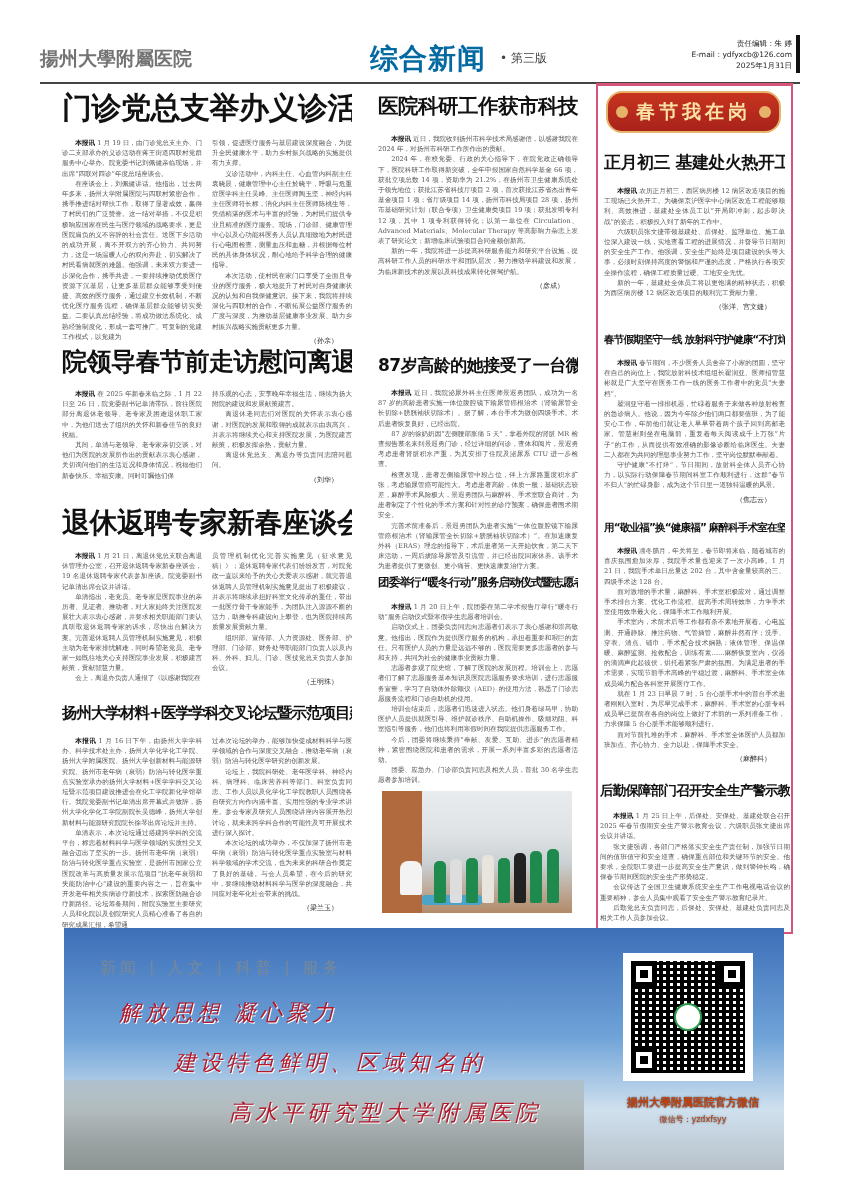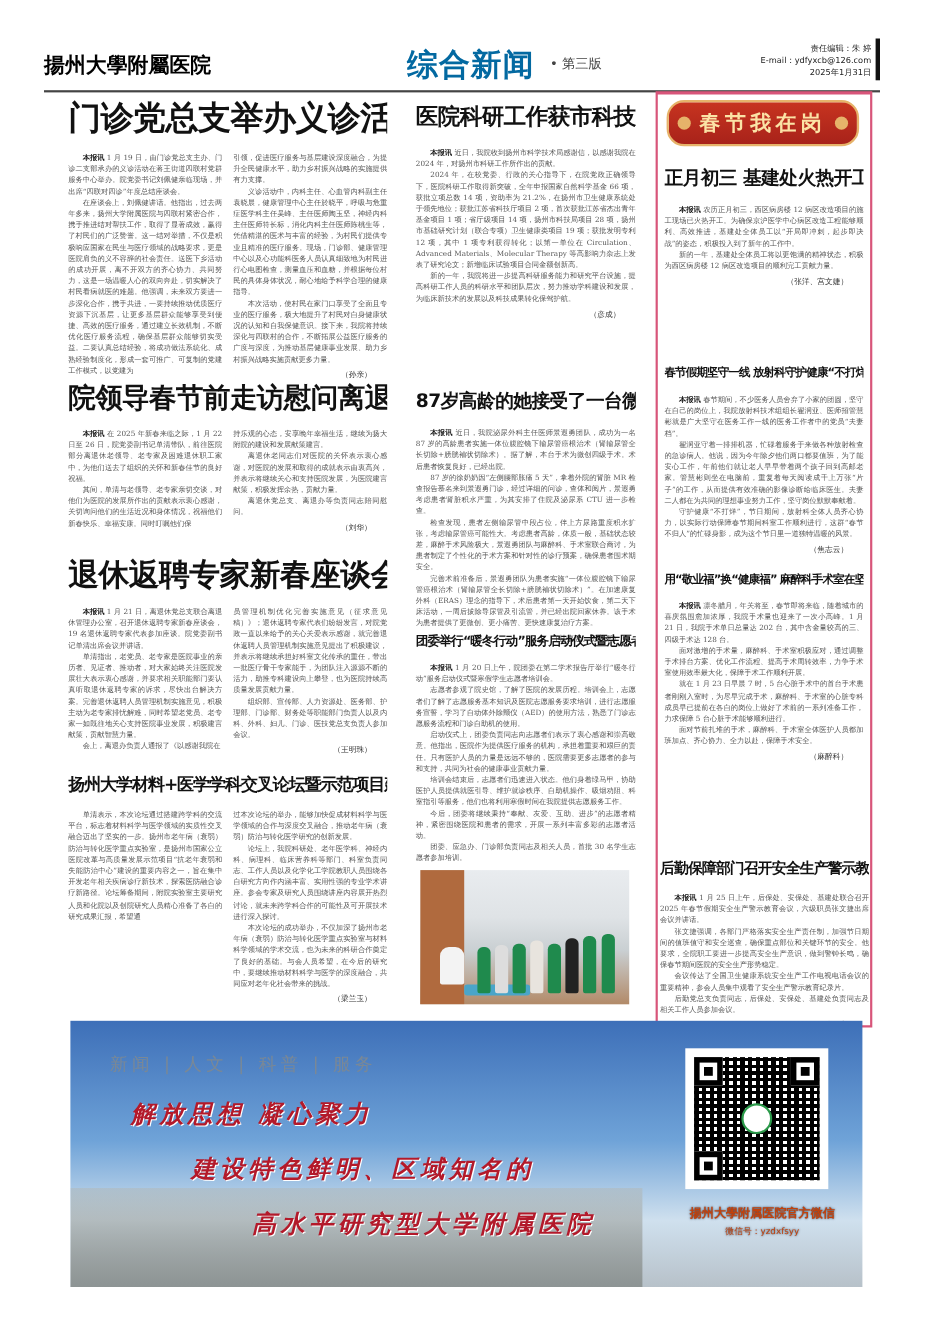--- a/index.html
+++ b/index.html
@@ -1,20 +1,20 @@
 <!DOCTYPE html>
 <html><head>
 <meta charset="utf-8">
 <style>
   * { box-sizing: border-box; margin: 0; padding: 0; }
   html, body { width: 850px; height: 1202px; background: #ffffff; overflow: hidden; }
   body { position: relative; font-family: "DejaVu Serif", "Liberation Serif", serif; color: #333; }
 
   .masthead { position: absolute; left: 40px; top: 30px; width: 760px; height: 50px; }
-  .masthead .logo { position: absolute; left: 0; top: 16px; font-family: "DejaVu Serif", serif; font-size: 19px; color: #000000; font-weight: bold; letter-spacing: 0px; }
+  .masthead .logo { position: absolute; left: 0; top: 16px; font-family: "DejaVu Serif", serif; font-size: 19px; color: #737373; font-weight: bold; letter-spacing: 0px; }
   .masthead .section { position: absolute; left: 330px; top: 10px; font-family: "DejaVu Sans", sans-serif; font-size: 28px; font-weight: bold; color: #0369a1; letter-spacing: 1px; }
   .masthead .edition { position: absolute; left: 460px; top: 20px; font-family: "DejaVu Sans", sans-serif; font-size: 12px; color: #444; }
   .masthead .meta { position: absolute; right: 8px; top: 8px; text-align: right; font-size: 7.5px; line-height: 11px; color: #222; font-family: "DejaVu Sans", sans-serif; }
   .masthead .bar { position: absolute; right: 0; top: 5px; width: 4px; height: 38px; background: #111; }
   .rule { position: absolute; left: 40px; top: 82px; width: 760px; height: 2px; background: #444; }
 
   .headline { font-family: "DejaVu Sans", sans-serif; font-weight: bold; color: #111; text-align: center; white-space: nowrap; overflow: hidden; letter-spacing: -0.5px; }
   .body { font-size: 6.6px; line-height: 10.2px; color: #555; text-align: justify; }
   .body p { text-indent: 2em; }
   .body .lead { color: #111; font-weight: bold; }
@@ -24,21 +24,21 @@
 
   .art { position: absolute; }
 
   .sidebar { position: absolute; left: 596px; top: 83px; width: 197px; height: 851px; border: 2px solid #d8557a; border-top: 3px solid #d8557a; }
   .banner { position: absolute; left: 8px; top: 5px; width: 175px; height: 42px; background: linear-gradient(#c73420, #a8221a); border: 2px solid #e6b36a; border-radius: 16px; display: flex; align-items: center; justify-content: center; }
   .banner span { font-family: "DejaVu Serif", serif; font-size: 19px; color: #fbe3a6; letter-spacing: 4px; font-weight: bold; }
   .banner .orn { position: absolute; width: 12px; height: 12px; border-radius: 50%; background: #e6b36a; top: 13px; }
 
   .footer-ad { position: absolute; left: 64px; top: 928px; width: 720px; height: 242px; background: linear-gradient(180deg, #3d6fb8 0%, #6fa3d8 45%, #cfe0ee 75%, #b7c1c9 100%); overflow: hidden; }
   .footer-ad .nav { position: absolute; left: 36px; top: 30px; font-family: "DejaVu Sans", sans-serif; font-size: 16px; color: #7a8896; letter-spacing: 4px; }
-  .footer-ad .slogan { position: absolute; font-family: "DejaVu Serif", serif; font-weight: bold; font-style: italic; color: #b3192a; font-size: 22px; letter-spacing: 4px; text-shadow: 1px 1px 0 #fff; }
+  .footer-ad .slogan { position: absolute; font-family: "DejaVu Serif", serif; font-weight: normal; font-style: italic; color: #b3192a; font-size: 22px; letter-spacing: 4px; text-shadow: 1px 1px 0 #fff; }
   .footer-ad .city { position: absolute; left: 0; bottom: 0; width: 520px; height: 90px; background: linear-gradient(180deg, rgba(180,180,170,0.4), #8d9494); }
   .qr-box { position: absolute; left: 623px; top: 953px; width: 130px; height: 128px; background: #fff; padding: 8px; }
   .qr { width: 114px; height: 112px; background:
       repeating-linear-gradient(90deg, #000 0 4px, #fff 4px 7px),
       repeating-linear-gradient(0deg, #000 0 3px, #fff 3px 6px);
       background-blend-mode: multiply; position: relative; }
   .qr .finder { position: absolute; width: 26px; height: 26px; border: 5px solid #000; background: #fff; }
   .qr .finder::after { content: ""; position: absolute; left: 4px; top: 4px; width: 8px; height: 8px; background: #000; }
   .qr .center { position: absolute; left: 43px; top: 42px; width: 28px; height: 28px; border-radius: 50%; background: #fff; border: 2px solid #2b9a4a; }
   .wechat { position: absolute; left: 613px; top: 1095px; width: 160px; text-align: center; color: #c2410c; font-family: "DejaVu Sans", sans-serif; }
@@ -112,20 +112,21 @@
       <p>组织部、宣传部、人力资源处、医务部、护理部、门诊部、财务处等职能部门负责人以及内科、外科、妇儿、门诊、医技党总支负责人参加会议。</p>
       <div class="byline">（王明珠）</div>
     </div>
   </div>
 </div>
 
 <div class="art" style="left:62px; top:700px; width:290px;">
   <div class="headline" style="font-size:15.5px; line-height:26px; letter-spacing:-1px;">扬州大学材料+医学学科交叉论坛暨示范项目建设推进会成功举办</div>
   <div class="cols2 body" style="margin-top:10px;">
     <div>
+      <p><span class="lead">本报讯</span> <span>1 月 16 日下午，由扬州大学学科办、科学技术处主办，扬州大学化学化工学院、扬州大学附属医院、扬州大学创新材料与能源研究院、扬州市老年病（衰弱）防治与转化医学重点实验室承办的扬州大学材料+医学学科交叉论坛暨示范项目建设推进会在化工学院新化学馆举行。我院党委副书记单清出席开幕式并致辞，扬州大学化学化工学院副院长吴德峰，扬州大学创新材料与能源研究院院长徐琴出席论坛并主持。</span></p>
       <p>单清表示，本次论坛通过搭建跨学科的交流平台，标志着材料科学与医学领域的实质性交叉融合迈出了坚实的一步。扬州市老年病（衰弱）防治与转化医学重点实验室，是扬州市国家公立医院改革与高质量发展示范项目“抗老年衰弱和失能防治中心”建设的重要内容之一，旨在集中开发老年相关疾病诊疗新技术，探索医防融合诊疗新路径。论坛筹备期间，附院实验室主要研究人员和化院以及创院研究人员精心准备了各自的研究成果汇报，希望通</p>
     </div>
     <div>
       <p style="text-indent:0">过本次论坛的举办，能够加快促成材料科学与医学领域的合作与深度交叉融合，推动老年病（衰弱）防治与转化医学研究的创新发展。</p>
       <p>论坛上，我院科研处、老年医学科、神经内科、病理科、临床营养科等部门、科室负责同志、工作人员以及化学化工学院教职人员围绕各自研究方向作内涵丰富、实用性强的专业学术讲座。参会专家及研究人员围绕讲座内容展开热烈讨论，就未来跨学科合作的可能性及可开展技术进行深入探讨。</p>
       <p>本次论坛的成功举办，不仅加深了扬州市老年病（衰弱）防治与转化医学重点实验室与材料科学领域的学术交流，也为未来的科研合作奠定了良好的基础。与会人员希望，在今后的研究中，要继续推动材料科学与医学的深度融合，共同应对老年化社会带来的挑战。</p>
       <div class="byline">（梁兰玉）</div>
     </div>
   </div>
 </div>
@@ -148,22 +149,22 @@
     <p>检查发现，患者左侧输尿管中段占位，伴上方尿路重度积水扩张，考虑输尿管癌可能性大。考虑患者高龄，体质一般，基础状态较差，麻醉手术风险极大，景遐勇团队与麻醉科、手术室联合商讨，为患者制定了个性化的手术方案和针对性的诊疗预案，确保患者围术期安全。</p>
     <p>完善术前准备后，景遐勇团队为患者实施“一体位腹腔镜下输尿管癌根治术（肾输尿管全长切除+膀胱袖状切除术）”。在加速康复外科（ERAS）理念的指导下，术后患者第一天开始饮食，第二天下床活动，一周后拔除导尿管及引流管，并已经出院回家休养。该手术为患者提供了更微创、更小痛苦、更快速康复治疗方案。</p>
     <div class="byline">（甘嘉强、贺兴军）</div>
   </div>
 </div>
 
 <div class="art" style="left:378px; top:568px; width:200px;">
   <div class="headline" style="font-size:11.5px; line-height:28px; letter-spacing:-0.8px;">团委举行“暖冬行动”服务启动仪式暨志愿者培训会</div>
   <div class="body" style="margin-top:6px;">
     <p><span class="lead">本报讯</span> <span>1 月 20 日上午，院团委在第二学术报告厅举行“暖冬行动”服务启动仪式暨寒假学生志愿者培训会。</span></p>
+    <p>启动仪式上，团委负责同志向志愿者们表示了衷心感谢和崇高敬意。他指出，医院作为提供医疗服务的机构，承担着重要和艰巨的责任。只有医护人员的力量是远远不够的，医院需要更多志愿者的参与和支持，共同为社会的健康事业贡献力量。</p>
     <p>志愿者参观了院史馆，了解了医院的发展历程。培训会上，志愿者们了解了志愿服务基本知识及医院志愿服务要求培训，进行志愿服务宣誓，学习了自动体外除颤仪（AED）的使用方法，熟悉了门诊志愿服务流程和门诊自助机的使用。</p>
-    <p>启动仪式上，团委负责同志向志愿者们表示了衷心感谢和崇高敬意。他指出，医院作为提供医疗服务的机构，承担着重要和艰巨的责任。只有医护人员的力量是远远不够的，医院需要更多志愿者的参与和支持，共同为社会的健康事业贡献力量。</p>
     <p>培训会结束后，志愿者们迅速进入状态。他们身着绿马甲，协助医护人员提供就医引导、维护就诊秩序、自助机操作、吸烟劝阻、科室指引等服务，他们也将利用寒假时间在我院提供志愿服务工作。</p>
     <p>今后，团委将继续秉持“奉献、友爱、互助、进步”的志愿者精神，紧密围绕医院和患者的需求，开展一系列丰富多彩的志愿者活动。</p>
     <p>团委、应急办、门诊部负责同志及相关人员，首批 30 名学生志愿者参加培训。</p>
     <div class="byline">（李小莉）</div>
   </div>
 </div>
 
 <div class="photo">
   <div class="wall"></div>
   <div class="doctor"></div>
@@ -193,40 +194,42 @@
   <div class="banner">
     <div class="orn" style="left:8px;"></div>
     <span>春节我在岗</span>
     <div class="orn" style="right:8px;"></div>
   </div>
 
   <div style="position:absolute; left:6px; top:60px; width:181px;">
     <div class="headline" style="font-size:17px; line-height:32px;">正月初三 基建处火热开工</div>
     <div class="body" style="margin-top:8px;">
       <p><span class="lead">本报讯</span> <span>农历正月初三，西区病房楼 12 病区改造项目的施工现场已火热开工。为确保京沪医学中心病区改造工程能够顺利、高效推进，基建处全体员工以“开局即冲刺，起步即决战”的姿态，积极投入到了新年的工作中。</span></p>
+      <p>六级职员张文捷带领基建处、后保处、监理单位、施工单位深入建设一线，实地查看工程的进展情况，并督导节日期间的安全生产工作。他强调，安全生产始终是项目建设的头等大事，必须时刻保持高度的警惕和严谨的态度，严格执行各项安全操作流程，确保工程质量过硬、工地安全无忧。</p>
       <p>新的一年，基建处全体员工将以更饱满的精神状态，积极为西区病房楼 12 病区改造项目的顺利完工贡献力量。</p>
       <div class="byline">（张洋、宫文婕）</div>
     </div>
   </div>
 
   <div style="position:absolute; left:6px; top:240px; width:181px;">
     <div class="headline" style="font-size:10.5px; line-height:26px; letter-spacing:-0.8px;">春节假期坚守一线 放射科守护健康“不打烊”</div>
     <div class="body" style="margin-top:6px;">
       <p><span class="lead">本报讯</span> <span>春节期间，不少医务人员舍弃了小家的团圆，坚守在自己的岗位上，我院放射科技术组组长翟润亚、医师招管慧彬就是广大坚守在医务工作一线的医务工作者中的党员“夫妻档”。</span></p>
       <p>翟润亚守着一排排机器，忙碌着服务于来做各种放射检查的急诊病人。他说，因为今年除夕他们两口都要值班，为了能安心工作，年前他们就让老人早早带着两个孩子回到高邮老家。管慧彬则坐在电脑前，重复着每天阅读成千上万张“片子”的工作，从而提供有效准确的影像诊断给临床医生。夫妻二人都在为共同的理想事业努力工作，坚守岗位默默奉献着。</p>
       <p>守护健康“不打烊”，节日期间，放射科全体人员齐心协力，以实际行动保障春节期间科室工作顺利进行，这群“春节不归人”的忙碌身影，成为这个节日里一道独特温暖的风景。</p>
       <div class="byline">（焦志云）</div>
     </div>
   </div>
 
   <div style="position:absolute; left:6px; top:428px; width:181px;">
     <div class="headline" style="font-size:10.5px; line-height:26px; letter-spacing:-0.8px;">用“敬业福”换“健康福” 麻醉科手术室在坚守</div>
     <div class="body" style="margin-top:6px;">
       <p><span class="lead">本报讯</span> <span>凛冬腊月，年关将至，春节即将来临，随着城市的喜庆氛围愈加浓厚，我院手术量也迎来了一次小高峰。1 月 21 日，我院手术单日总量达 202 台，其中含金量较高的三、四级手术达 128 台。</span></p>
       <p>面对激增的手术量，麻醉科、手术室积极应对，通过调整手术排台方案、优化工作流程、提高手术周转效率，力争手术室使用效率最大化，保障手术工作顺利开展。</p>
+      <p>手术室内，术前术后等工作都有条不紊地开展着。心电监测、开通静脉、推注药物、气管插管，麻醉井然有序；洗手、穿衣、清点、铺巾，手术配合技术娴熟；液体管理、保温保暖、麻醉监测、抢救配合，训练有素……麻醉恢复室内，仪器的滴滴声此起彼伏，烘托着紧张严肃的氛围。为满足患者的手术需要，实现节前手术高峰的平稳过渡，麻醉科、手术室全体成员竭力配合各科室开展医疗工作。</p>
       <p>就在 1 月 23 日早晨 7 时，5 台心脏手术中的首台手术患者刚刚入室时，为尽早完成手术，麻醉科、手术室的心脏专科成员早已提前在各自的岗位上做好了术前的一系列准备工作，力求保障 5 台心脏手术能够顺利进行。</p>
       <p>面对节前扎堆的手术，麻醉科、手术室全体医护人员都加班加点、齐心协力、全力以赴，保障手术安全。</p>
       <div class="byline">（麻醉科）</div>
     </div>
   </div>
 </div>
 
 <div class="footer-ad">
   <div class="city"></div>
   <div class="nav">新闻 | 人文 | 科普 | 服务</div>

